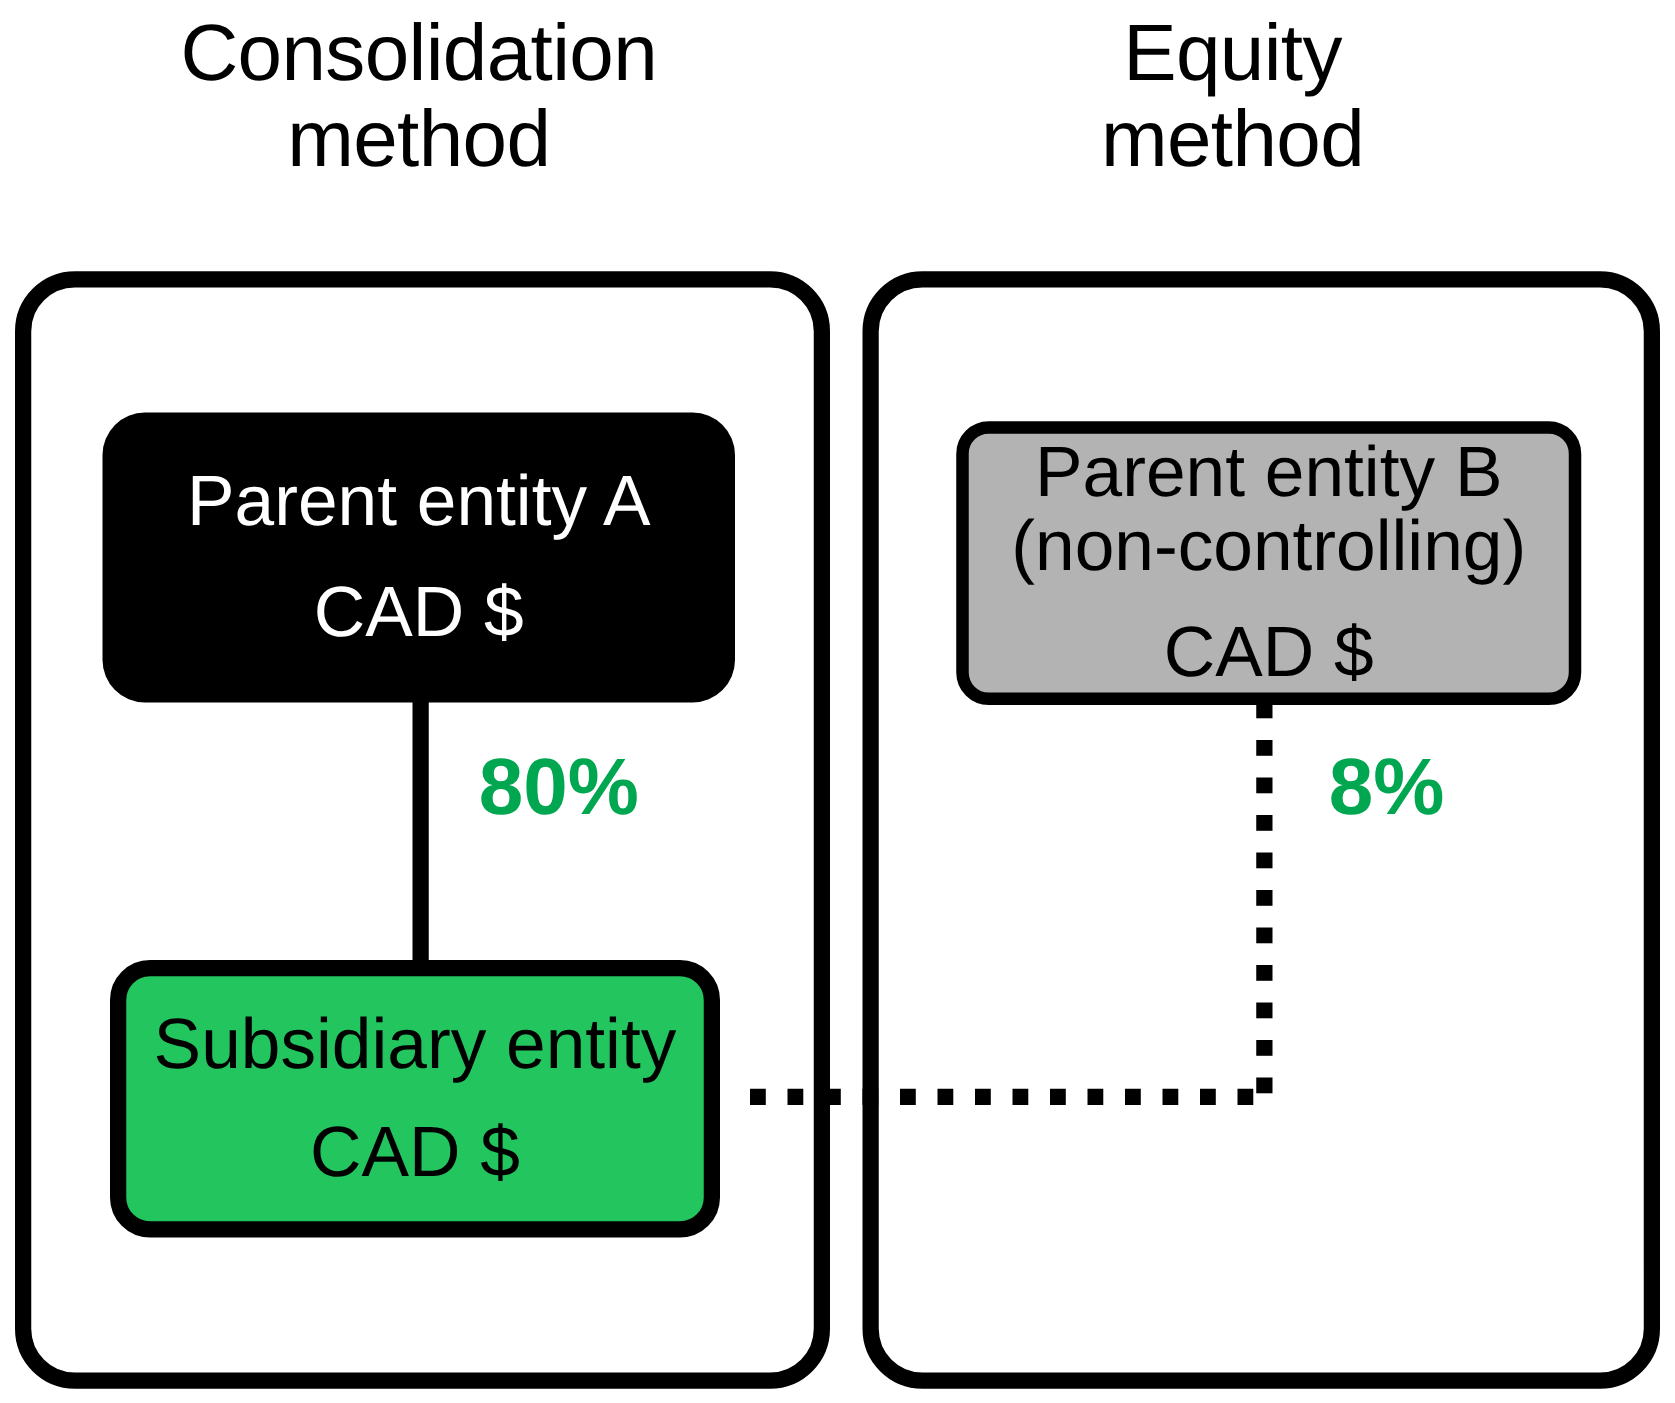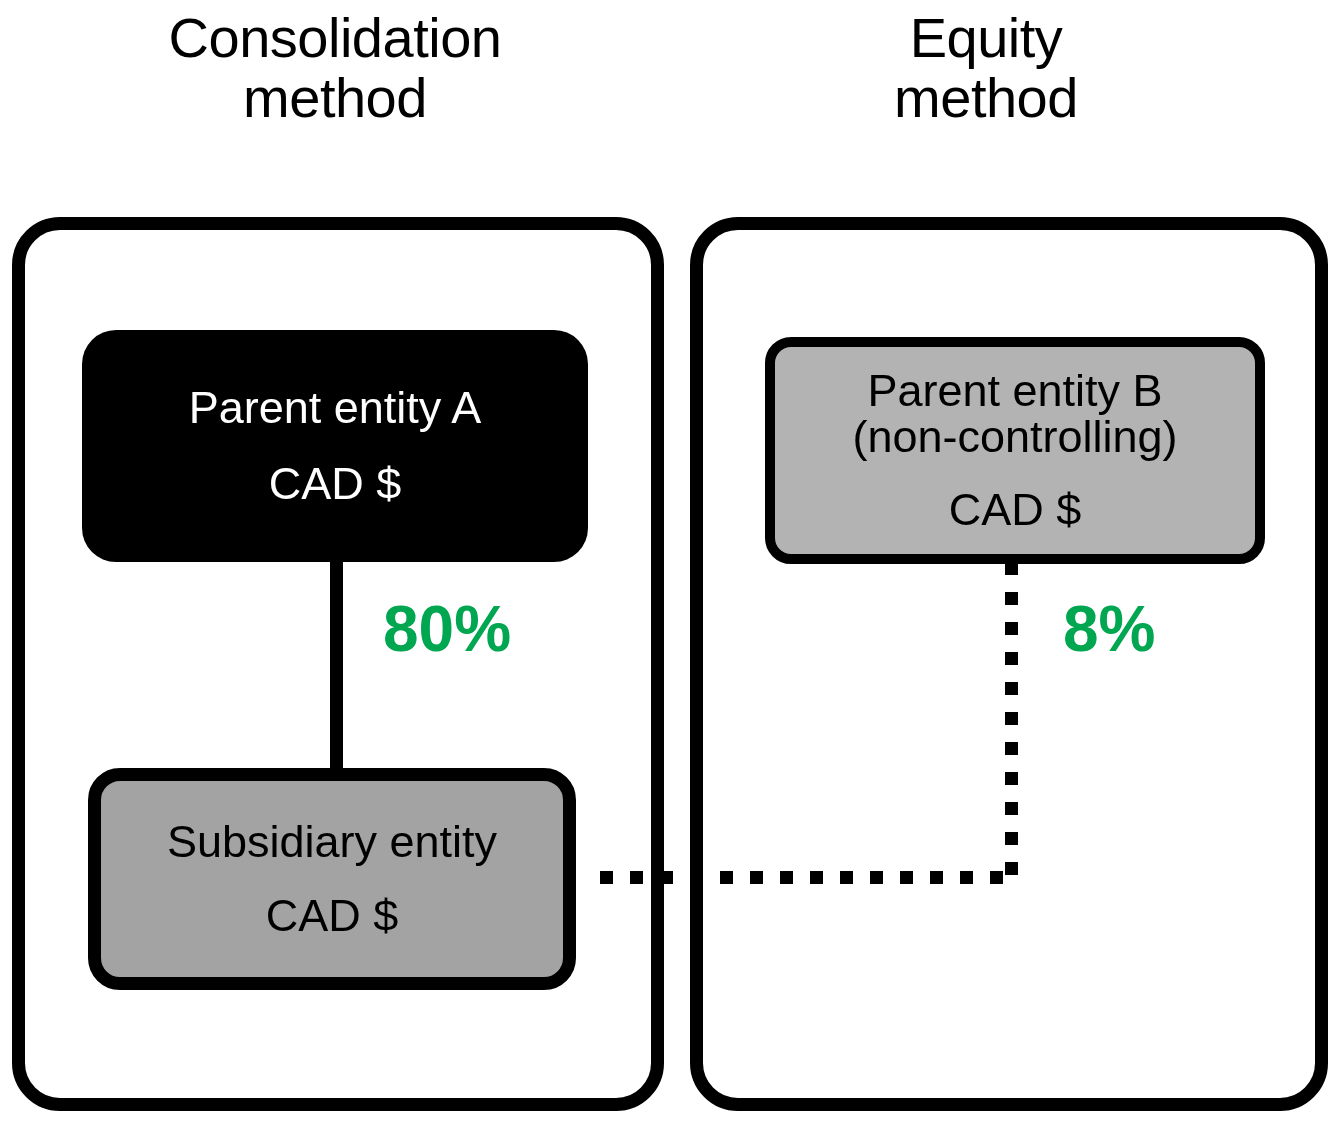--- a/index.html
+++ b/index.html
@@ -15,21 +15,21 @@
     width: 1340px;
     height: 1122px;
     background: #ffffff;
     overflow: hidden;
   }
 
   
   .col-title {
     position: absolute;
     text-align: center;
-    font-size: 56px;
+    font-size: 64px;
     line-height: 1.08;
     color: #000000;
     font-weight: 400;
     letter-spacing: -0.5px;
     white-space: pre-line;
   }
   #title-left  { left: 10px;  top: 8px; width: 650px; }
   #title-right { left: 666px; top: 8px; width: 640px; }
 
   
@@ -45,21 +45,21 @@
 
   
   .entity-box {
     position: absolute;
     box-sizing: border-box;
     display: flex;
     flex-direction: column;
     align-items: center;
     justify-content: center;
     text-align: center;
-    font-size: 45px;
+    font-size: 57px;
     line-height: 1.03;
     color: #000000;
     z-index: 3;
   }
   .entity-box .line { display: block; }
 
   
   #box-parent-a {
     left: 82px; top: 330px; width: 506px; height: 232px;
     background: #000000;
@@ -75,21 +75,21 @@
     background: #b3b3b3;
     color: #000000;
     border: 10px solid #000000;
     border-radius: 26px;
   }
   #box-parent-b .line2 { margin-bottom: 26px; }
 
   
   #box-subsidiary {
     left: 88px; top: 768px; width: 488px; height: 222px;
-    background: #a3a3a3;
+    background: #22c55e;
     color: #000000;
     border: 13px solid #000000;
     border-radius: 32px;
   }
   #box-subsidiary .line1 { margin-bottom: 28px; }
 
   
   
   #link-solid-vertical {
     position: absolute;

